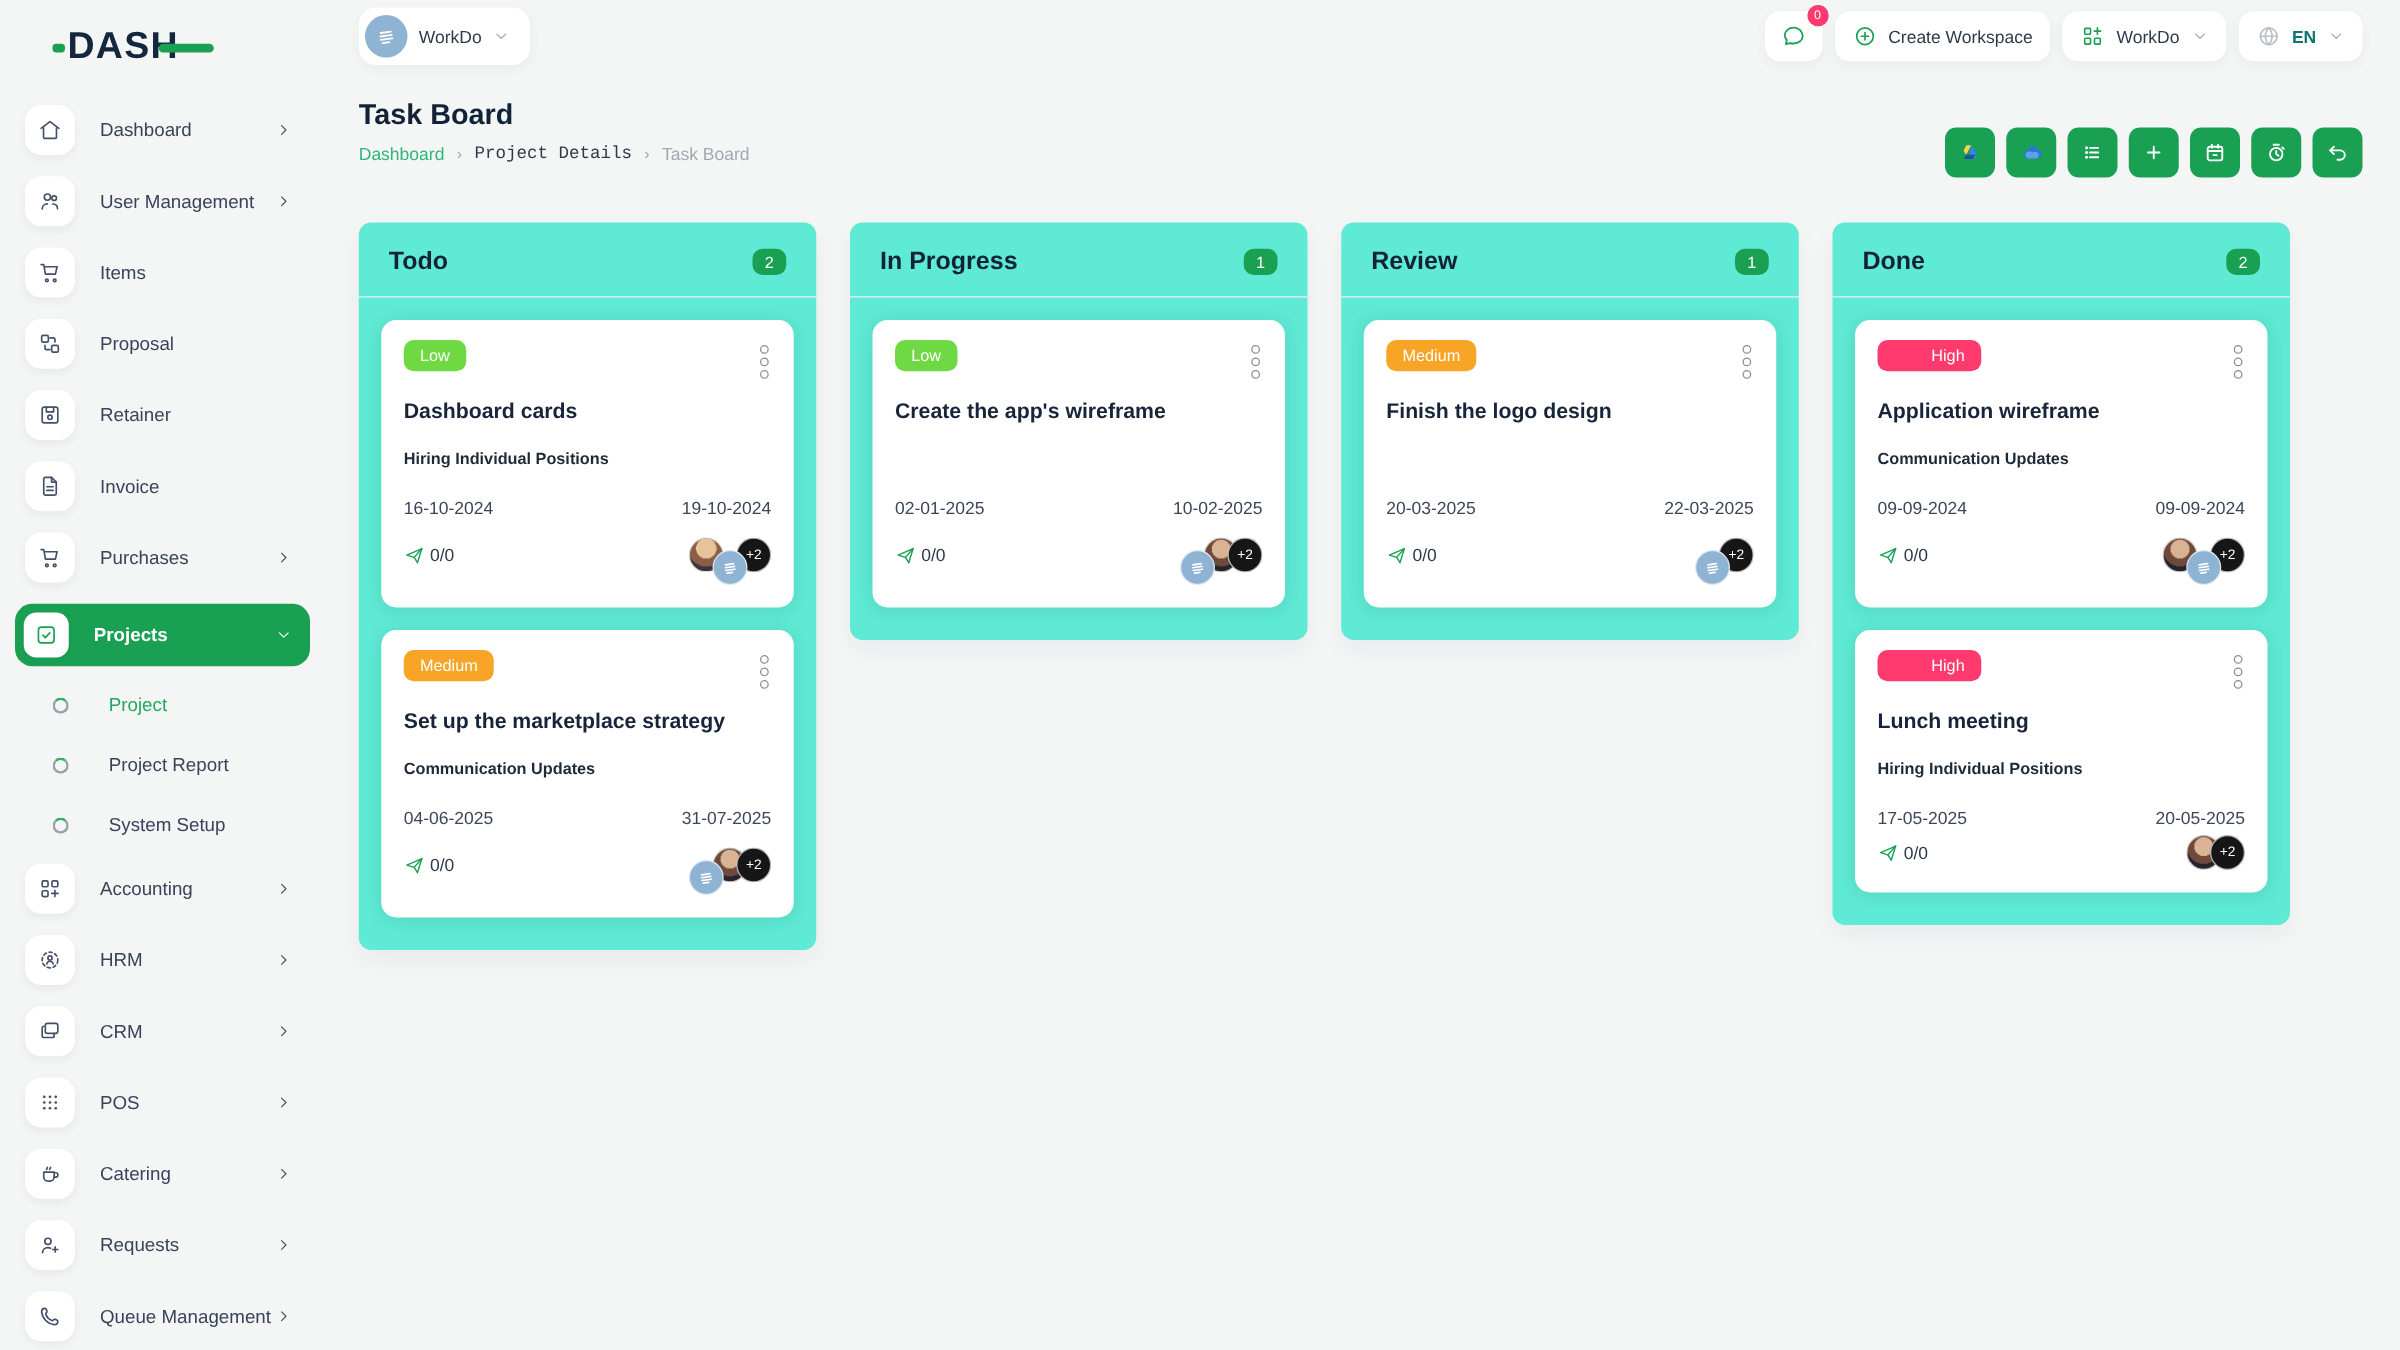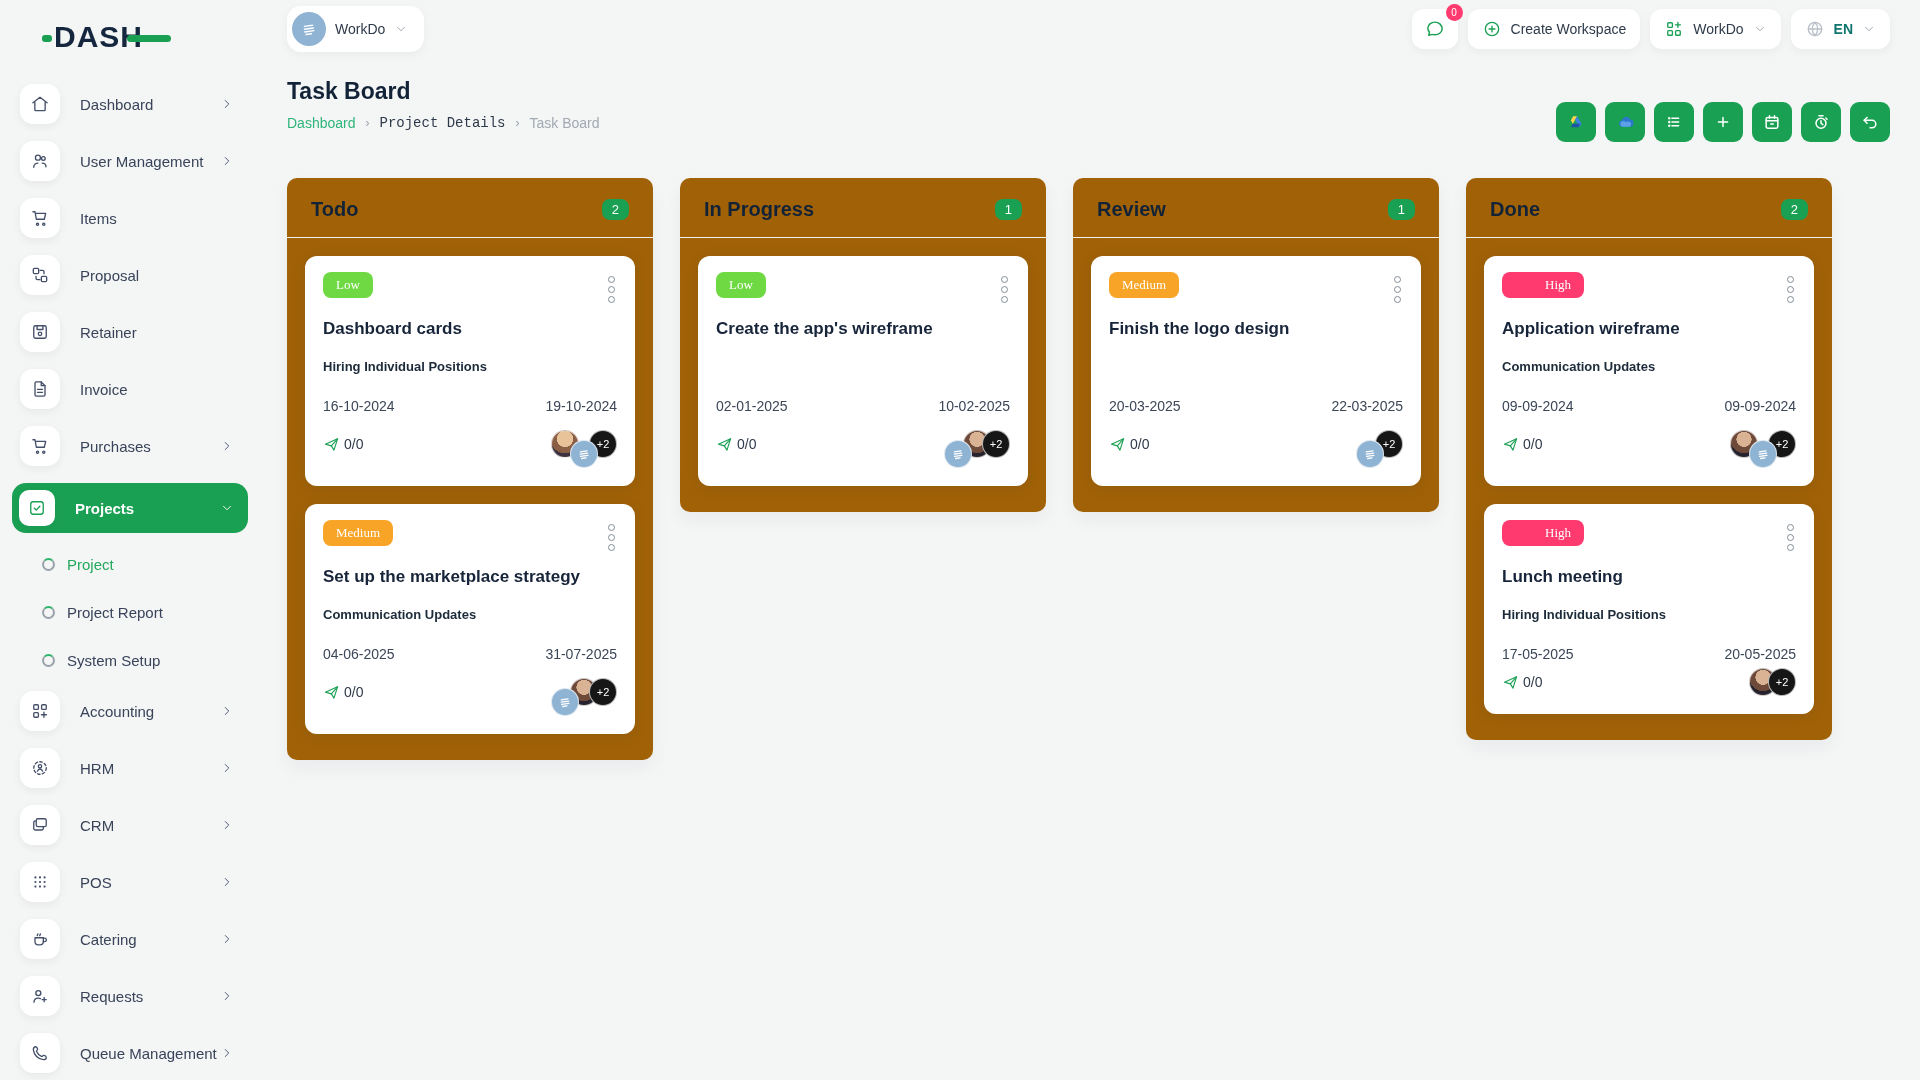--- a/index.html
+++ b/index.html
@@ -24,21 +24,21 @@
   .nav-label{font-size:15px;color:#39445a;margin-left:20px;flex:1;font-weight:400;}
   .nav-chev{margin-right:14px;flex:none;}
   .icon{fill:none;stroke:#44506a;stroke-width:1.6;stroke-linecap:round;stroke-linejoin:round;}
   .nav-item.active{background:var(--accent);border-radius:14px;height:50px;margin:6px 0 14px;}
   .nav-item.active .nav-icon{width:36px;height:36px;border-radius:10px;margin-left:7px;}
   .nav-item.active .nav-icon .icon{stroke:var(--accent);}
   .nav-item.active .nav-label{color:#fff;font-weight:700;}
   .nav-item.active .icon.chev-i{stroke:#fff;}
   .sub-item{display:flex;align-items:center;height:34px;margin:0 0 14px 30px;cursor:pointer;}
   .sub-item .dot{width:9px;height:9px;border-radius:50%;border:2px solid #9aa3ad;border-top-color:#2fb56b;display:inline-block;}
-  .sub-item span.sub-label{font-size:15px;color:#39445a;margin-left:12px;}
+  .sub-item span.sub-label{font-size:15px;color:#39445a;margin-left:32px;}
   .sub-item.active span.sub-label{color:#22a95d;}
   
   .header{position:absolute;left:262px;top:0;width:1658px;height:58px;display:flex;align-items:center;}
   .pill{background:#fff;border-radius:12px;height:40px;display:flex;align-items:center;gap:9px;
     padding:0 14px;box-shadow:0 3px 10px rgba(40,50,70,.05);cursor:pointer;font-size:14px;color:#2e3a4a;}
   .ws-pill{margin-left:25px;padding:0 16px 0 5px;height:46px;border-radius:14px;}
   .ws-avatar{width:34px;height:34px;border-radius:50%;background:#8fb3d3;display:flex;align-items:center;justify-content:center;}
   .hdr-right{margin-left:auto;margin-right:30px;display:flex;align-items:center;gap:10px;}
   .msg-pill{position:relative;width:46px;justify-content:center;padding:0;}
   .msg-badge{position:absolute;top:-5px;right:-5px;background:var(--notify);color:#fff;font-size:10px;
@@ -51,29 +51,29 @@
   .breadcrumb .link{color:#2eb579;cursor:pointer;}
   .breadcrumb .mid{color:#2e3a4a;cursor:pointer;font-family:Liberation Mono, monospace;}
   .breadcrumb .muted{color:#a2a9b3;}
   .breadcrumb .sep{color:#9aa2ad;font-size:12px;}
   .toolbar{position:absolute;right:30px;top:102px;display:flex;gap:9px;}
   .tool{width:40px;height:40px;border:none;border-radius:9px;background:var(--accent);cursor:pointer;
     display:flex;align-items:center;justify-content:center;padding:0;}
   .tool .icon{stroke:#fff;stroke-width:1.8;}
   
   .board{position:absolute;left:287px;top:178px;display:flex;gap:27px;align-items:flex-start;}
-  .column{width:366px;background:#a16207;border-radius:10px;box-shadow:0 8px 18px rgba(40,50,70,.05);}
+  .column{width:366px;background:#5eead4;border-radius:10px;box-shadow:0 8px 18px rgba(40,50,70,.05);}
   .col-head{display:flex;align-items:center;justify-content:space-between;padding:20px 24px 16px;}
   .col-title{font-size:20px;font-weight:700;color:#132337;}
   .col-count{background:var(--accent);color:#fff;font-size:13px;padding:3px 10px;border-radius:8px;}
   .col-divider{height:1px;background:#eef0f2;}
   .col-body{padding:18px 18px 8px;}
   .card{background:#fff;border-radius:12px;box-shadow:0 2px 14px rgba(35,46,60,.12);padding:16px 18px 18px;margin-bottom:18px;cursor:grab;}
   .card-top{display:flex;justify-content:space-between;align-items:flex-start;}
-  .badge{color:#fff;font-size:13px;padding:5px 13px;border-radius:8px;font-family:Liberation Serif, serif;}
+  .badge{color:#fff;font-size:13px;padding:5px 13px;border-radius:8px;}
   .badge.low{background:var(--low);}
   .badge.medium{background:var(--medium);}
   .badge.high{background:var(--high);padding-left:43px;}
   .kebab{display:flex;flex-direction:column;gap:3px;padding:4px 2px;cursor:pointer;}
   .kebab i{width:5px;height:5px;border:1.4px solid #848d98;border-radius:50%;display:block;}
   .card-title{font-size:17px;font-weight:700;color:#17243a;margin-top:12px;}
   .card-milestone{font-size:13px;font-weight:700;color:#1c2a3a;margin-top:20px;min-height:15px;}
   .card-dates{display:flex;justify-content:space-between;margin-top:24px;font-size:14px;color:#3b4657;}
   .card-bottom{display:flex;justify-content:space-between;align-items:center;margin-top:6px;}
   .progress{display:flex;align-items:center;gap:4px;font-size:14px;color:#2e3a4a;}

